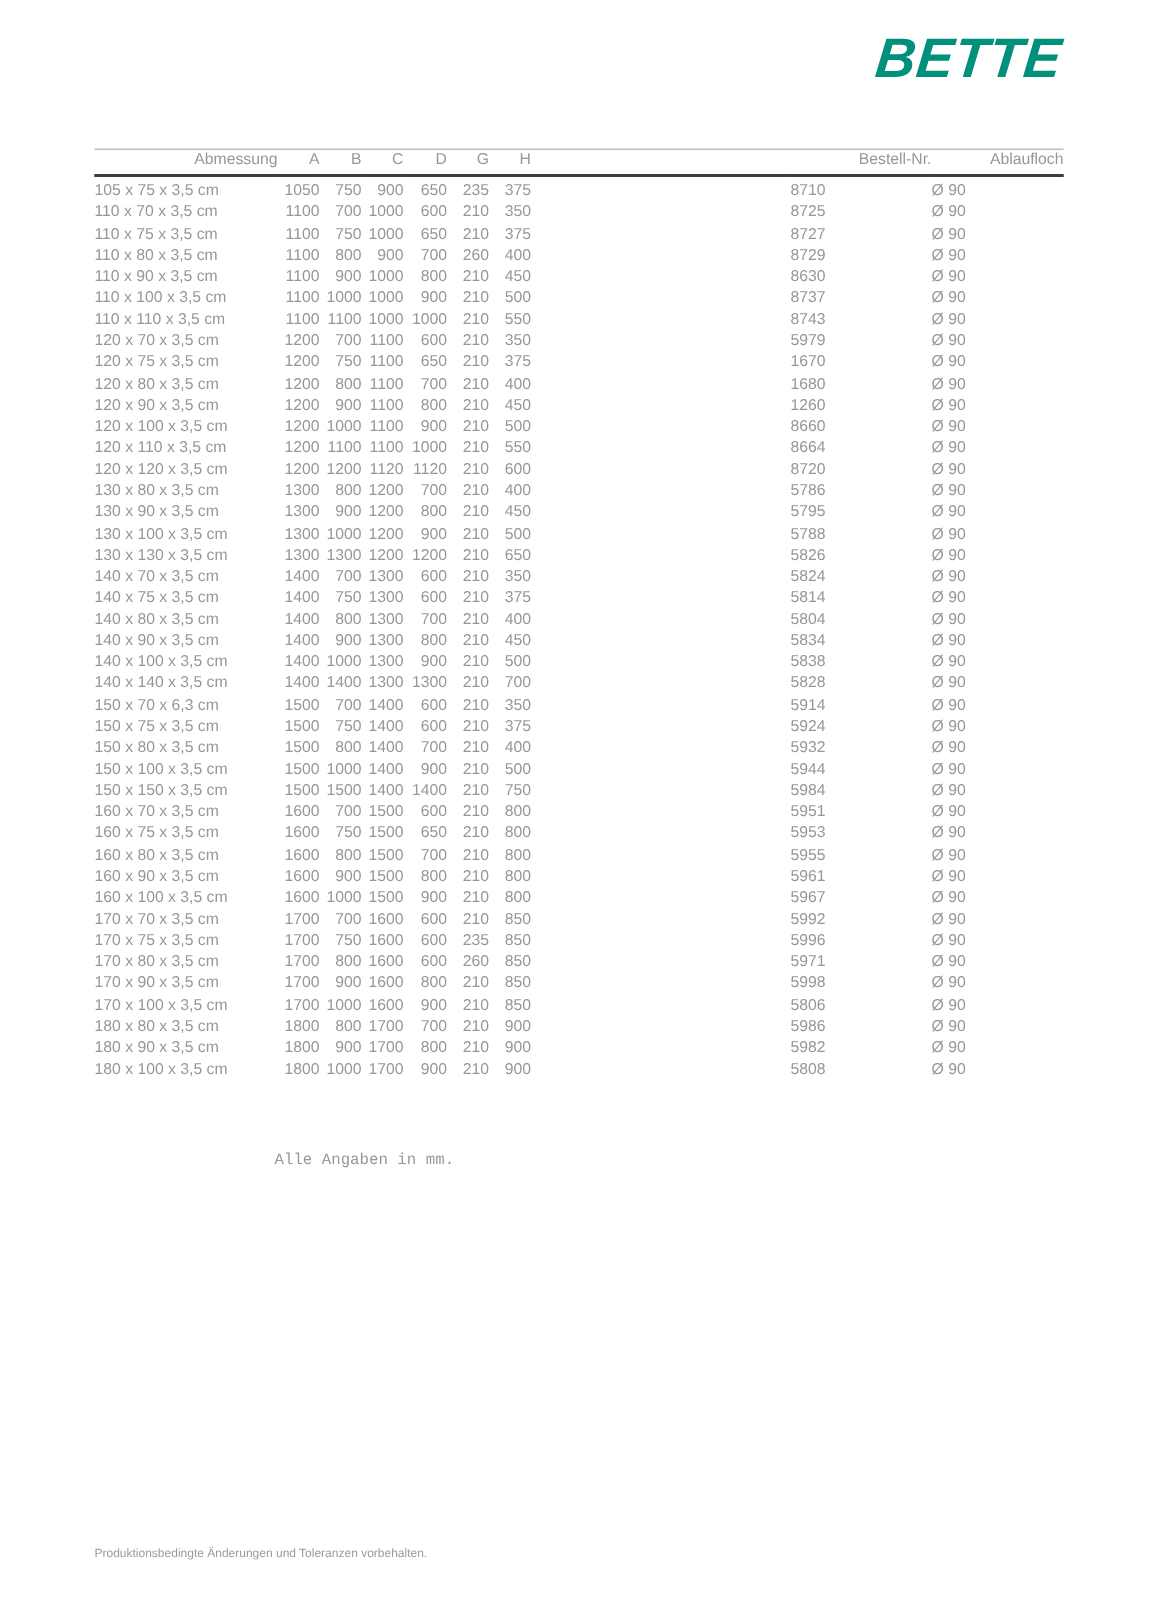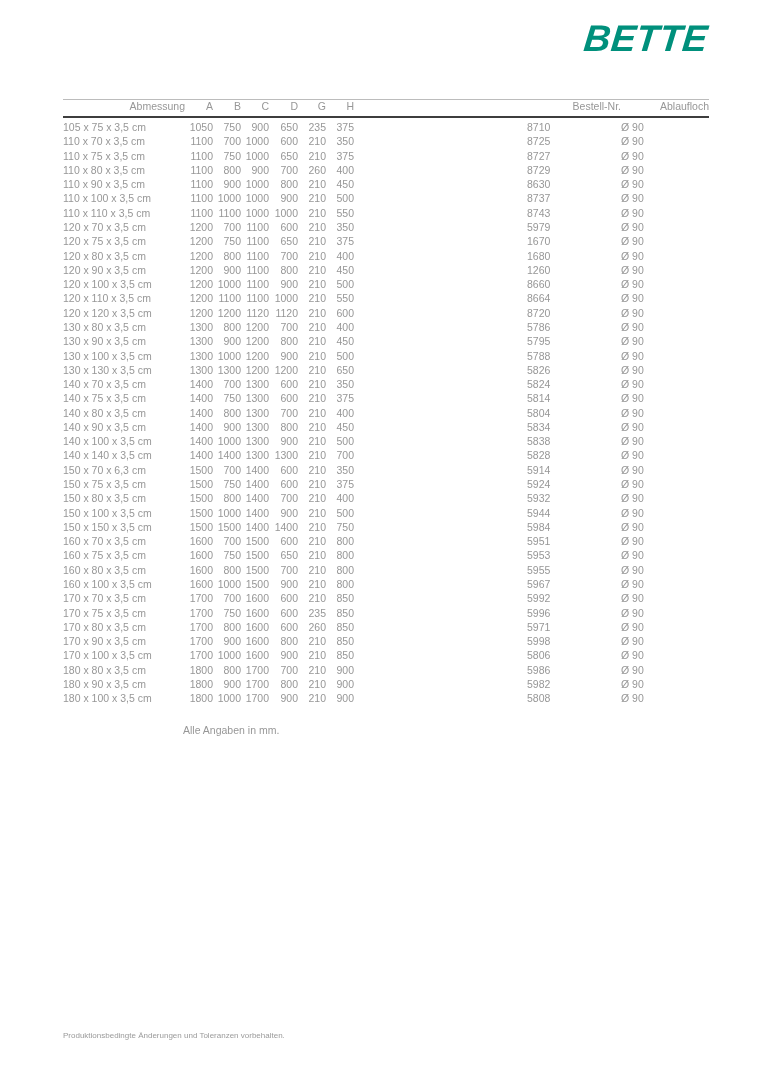--- a/index.html
+++ b/index.html
@@ -59,24 +59,25 @@
     white-space: nowrap;
     height: 14.28px;
     line-height: 14.28px;
     vertical-align: middle;
   }
   table.spec tbody td.left { text-align: left; }
   table.spec tbody tr:first-child td { padding-top: 2px; margin-top: 37px; }
   .note {
     position: absolute;
     left: 183px;
-    top: 724px;
+    top: 768px;
     font-size: 10.5px;
     color: #979797;
     white-space: nowrap;
+    font-family: Liberation Mono, monospace;
   }
   .footer {
     position: absolute;
     left: 63px;
     top: 1031px;
     font-size: 8px;
     color: #9a9a9a;
     white-space: nowrap;
   }
 </style>
@@ -494,20 +495,32 @@
             <td>800</td>
             <td>1500</td>
             <td>700</td>
             <td>210</td>
             <td>800</td>
             <td></td>
             <td class="left">5955</td>
             <td class="left">Ø 90</td>
           </tr>
           <tr>
+            <td class="left">160 x 90 x 3,5 cm</td>
+            <td>1600</td>
+            <td>900</td>
+            <td>1500</td>
+            <td>800</td>
+            <td>210</td>
+            <td>800</td>
+            <td></td>
+            <td class="left">5961</td>
+            <td class="left">Ø 90</td>
+          </tr>
+          <tr>
             <td class="left">160 x 100 x 3,5 cm</td>
             <td>1600</td>
             <td>1000</td>
             <td>1500</td>
             <td>900</td>
             <td>210</td>
             <td>800</td>
             <td></td>
             <td class="left">5967</td>
             <td class="left">Ø 90</td>

